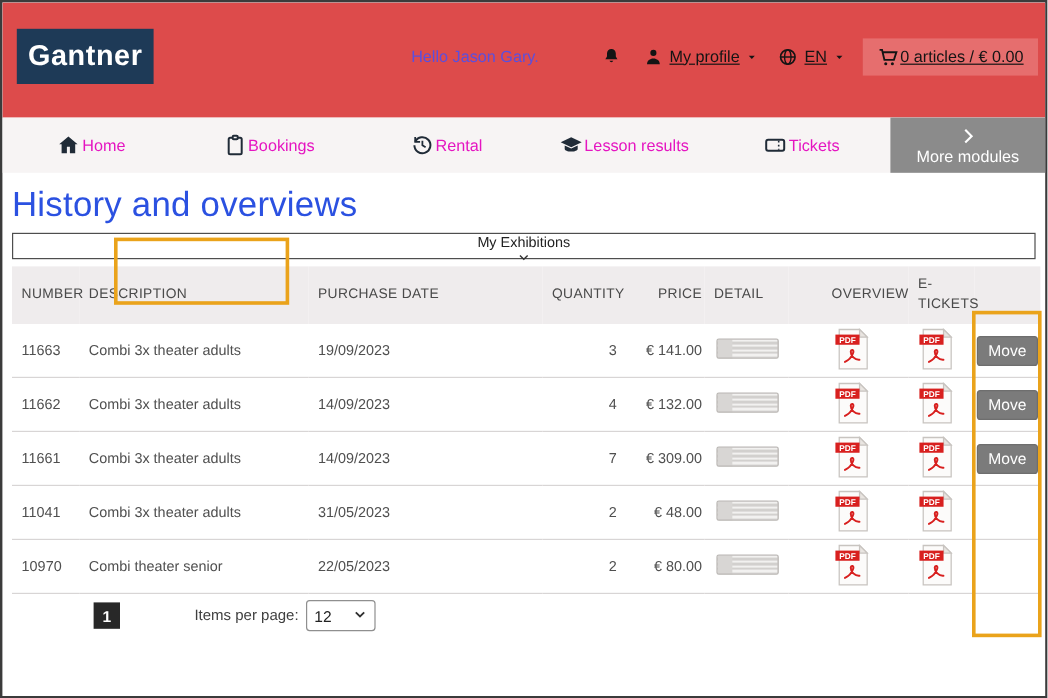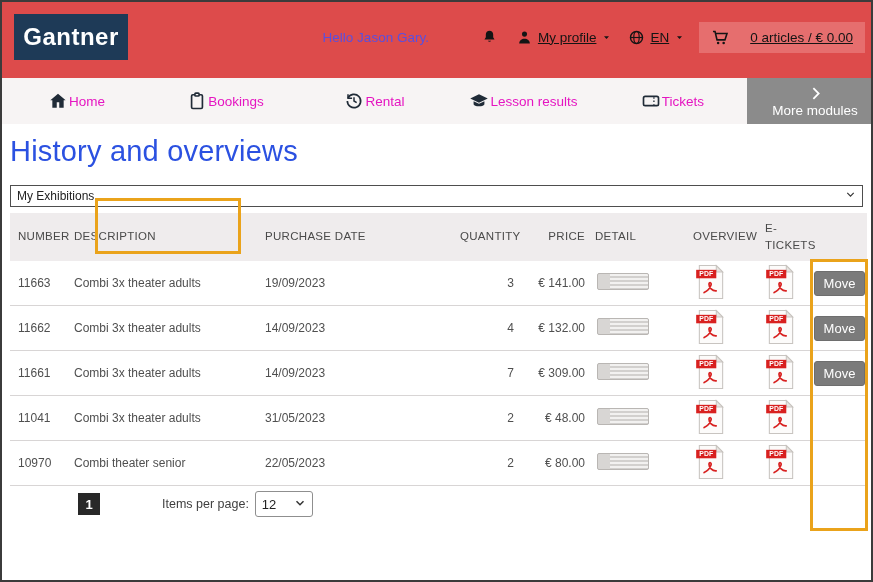--- a/index.html
+++ b/index.html
@@ -4,52 +4,52 @@
 <style>
   :root{
     --header_red:#dd4b4b; --cart_badge_red:#e66e6e; --logo_navy:#1e3a57;
     --nav_label_magenta:#e515c1; --title_blue:#2b51e1; --greeting_purple:#5a4fdf;
     --annotation_orange:#eaa31b; --tab_alert_pink:#f7c5c5; --move_button_gray:#7b7b7b;
   }
   html,body{margin:0;padding:0;background:#fff;}
   .frame{position:relative;width:873px;height:582px;border:2px solid #3b3b3b;background:#fff;
     font-family:"Liberation Sans",sans-serif;overflow:hidden;box-sizing:border-box;}
   
-  .app-header{height:76px;background:var(--header_red);display:flex;align-items:center;
+  .app-header{height:96px;background:var(--header_red);display:flex;align-items:center;
     padding:10px 6px 16px 12px;box-sizing:border-box;text-align:right;}
   .logo{width:114px;height:46px;background:var(--logo_navy);color:#fff;display:flex;align-items:center;
     justify-content:center;font-size:24px;font-weight:700;letter-spacing:.5px;cursor:pointer;}
   .spacer{flex:1;}
   .greeting{color:var(--greeting_purple);font-size:13.5px;margin-right:52px;}
   .hbtn{display:flex;align-items:center;gap:5px;color:#141414;font-size:13.5px;cursor:pointer;}
   .hicon svg{width:17px;height:17px;display:block;}
   .caret svg{width:11px;height:11px;display:block;}
   .ulink{text-decoration:underline;}
   .bell{margin-right:18px;}
   .profile{margin-right:16px;}
   .lang{margin-right:14px;}
-  .cart{background:var(--cart_badge_red);padding:6px 12px;display:flex;gap:20px;align-items:center;
+  .cart{background:var(--cart_badge_red);padding:6px 12px;display:flex;gap:0;align-items:center;
     font-size:13.5px;color:#141414;cursor:pointer;}
   .cart svg{width:19px;height:19px;}
   
   .navbar{height:46px;background:#f7f4f4;display:flex;}
   .nav-items{flex:1;display:flex;}
   .nav-item{flex:1;display:flex;flex-direction:row;align-items:center;justify-content:center;gap:1px;cursor:pointer;}
   .nav-ico{color:#202b37;}
   .nav-ico svg{width:20px;height:20px;display:block;}
   .nav-label{color:var(--nav_label_magenta);font-size:13.5px;}
-  .more-modules{width:112px;background:#8b8b8b;color:#fff;display:flex;flex-direction:column;
-    align-items:center;justify-content:center;font-size:13.5px;gap:1px;cursor:pointer;padding-left:12px;}
+  .more-modules{width:129px;background:#8b8b8b;color:#fff;display:flex;flex-direction:column;
+    align-items:center;justify-content:center;font-size:13.5px;gap:1px;cursor:pointer;}
   .more-modules svg{width:17px;height:17px;display:block;}
   
   .content{padding:0 8px;}
   .page-title{margin:9px 0 0;font-size:29px;line-height:36px;color:var(--title_blue);
     font-weight:500;letter-spacing:.2px;}
-  .select-box{margin-top:16px;height:20px;border:1px solid #4e4e4e;display:flex;align-items:center;
-    justify-content:space-between;padding:0 6px;font-size:12px;color:#222;background:#fff;cursor:pointer;}
+  .select-box{margin-top:5px;height:20px;border:1px solid #4e4e4e;display:flex;align-items:center;
+    justify-content:space-between;padding:0 6px;font-size:12px;color:#222;background:#fff;cursor:pointer;flex-direction:column;}
   .select-box svg{width:11px;height:11px;}
   .tabs{margin-top:5px;height:49px;display:flex;border-bottom:1px solid #d9d6d6;align-items:stretch;}
   .tab{display:flex;align-items:center;font-size:13.5px;color:#3e3e3e;cursor:pointer;}
   .tab-exh{padding:0 8px;}
   .tab-active{width:140px;justify-content:center;background:#e9e7e7;}
   .tab-alert{width:80px;justify-content:center;background:var(--tab_alert_pink);}
   
   table{width:857px;margin:6px 0 0;border-collapse:collapse;table-layout:fixed;}
   thead th{background:#efeced;height:48px;font-weight:400;font-size:11.5px;color:#4a4a4a;
     text-align:left;padding:0 0 0 8px;letter-spacing:.3px;vertical-align:middle;line-height:1.5;}

